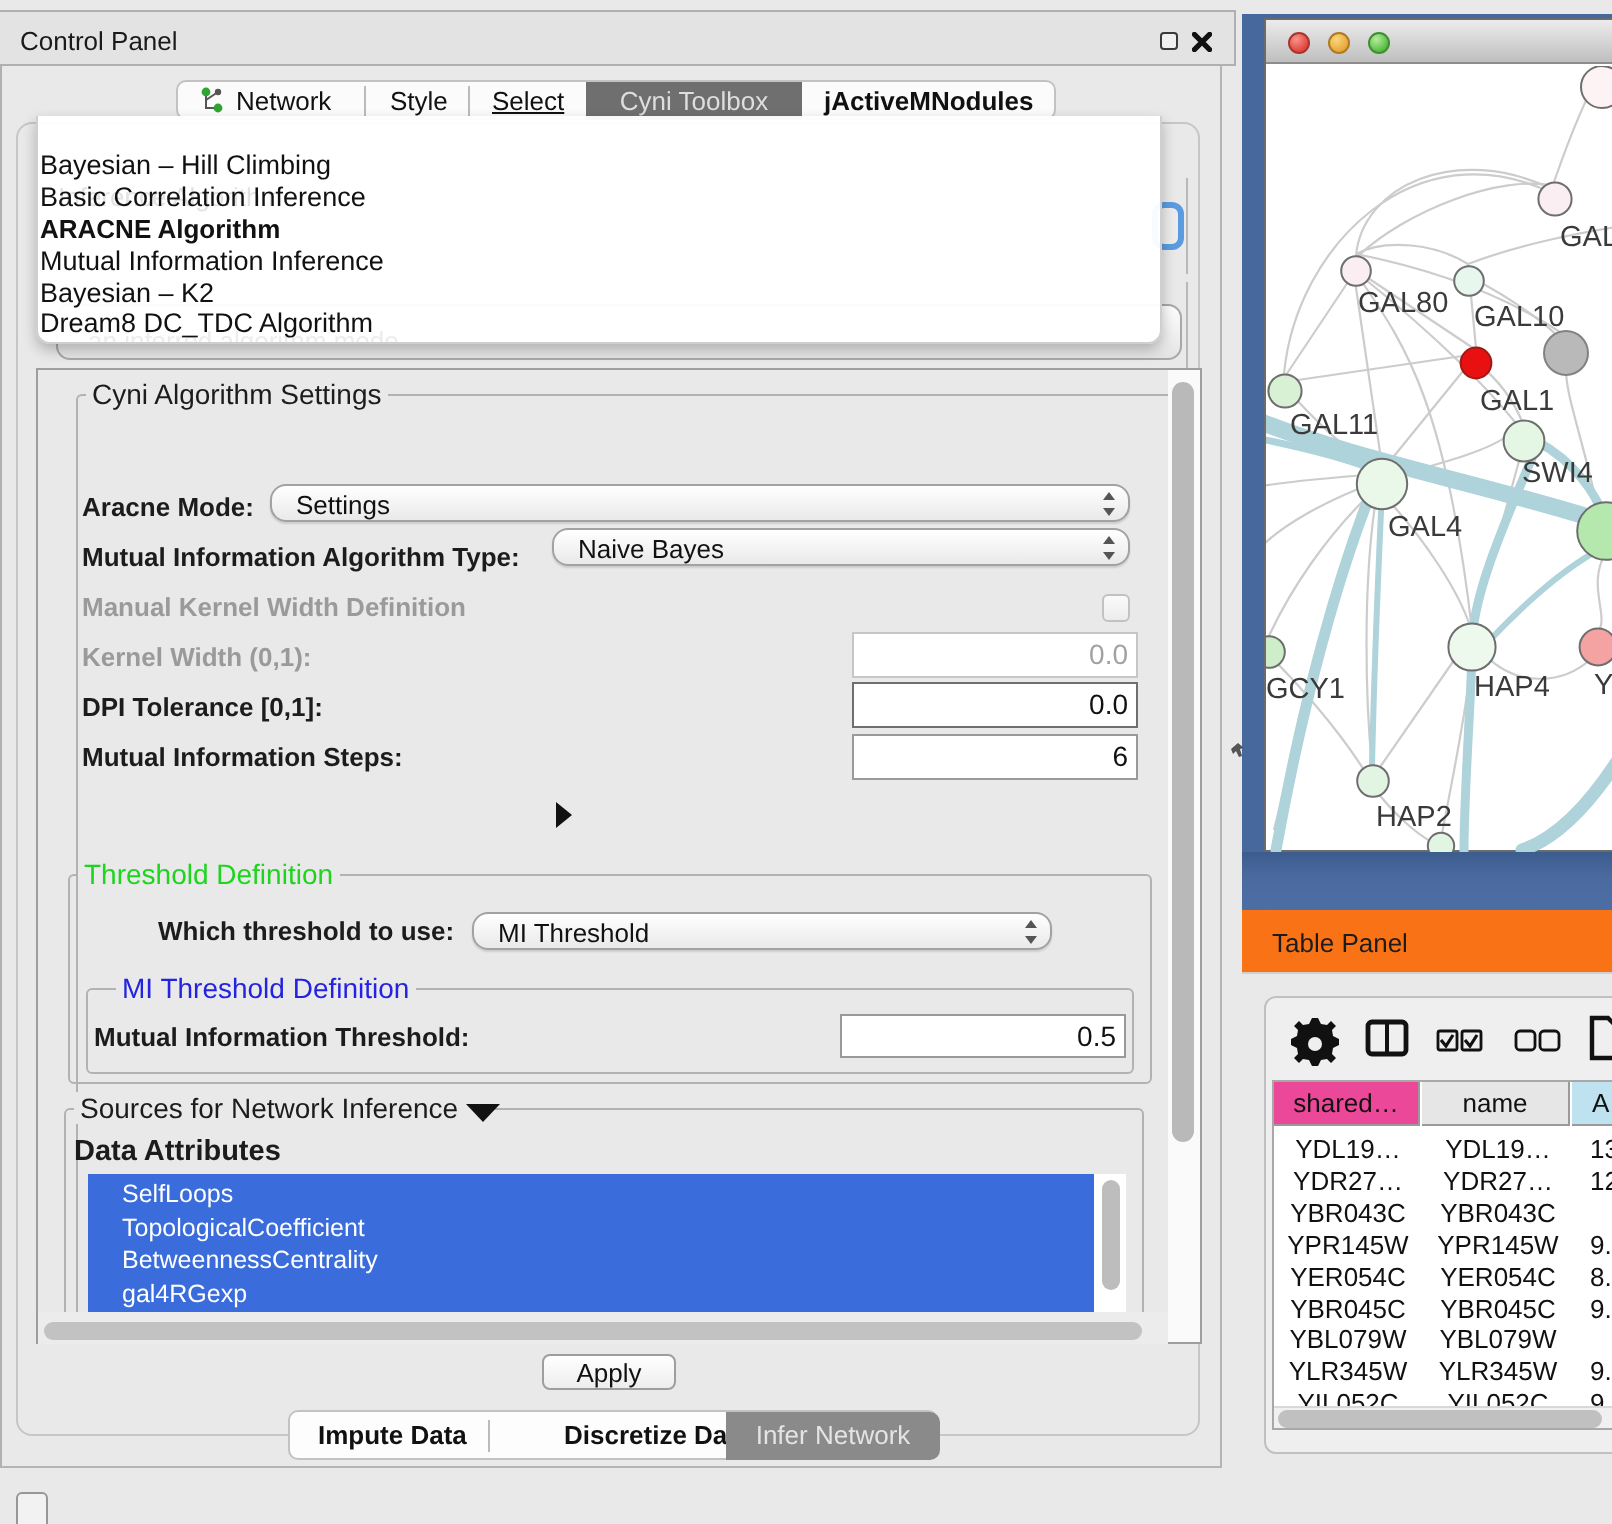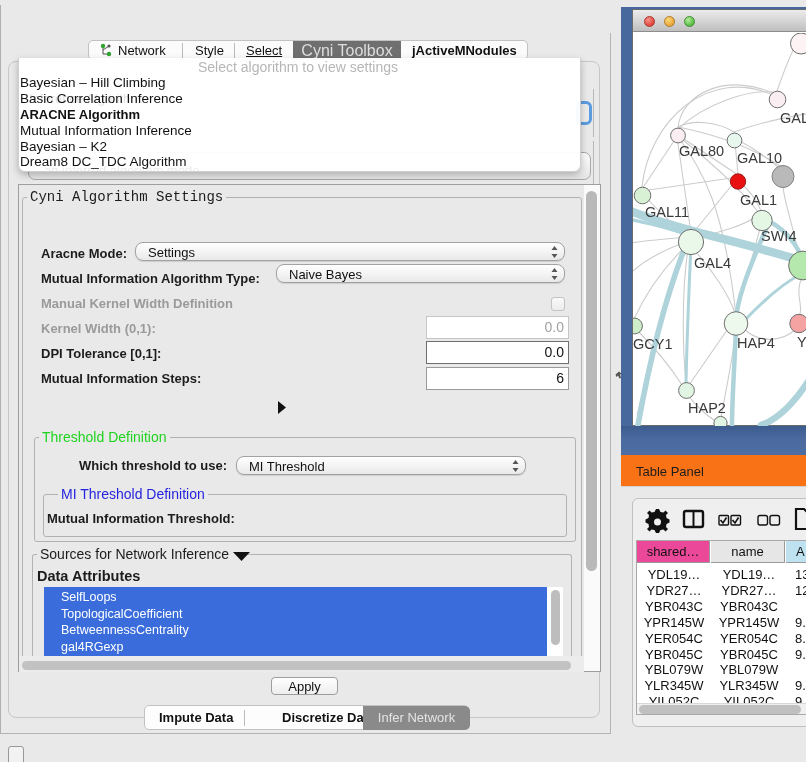--- a/index.html
+++ b/index.html
@@ -176,49 +176,56 @@
     <div class="abs" style="left:2px; top:164px; width:162px; height:9px; border-radius:5px; background:#c0c0c0;"></div>
   </div>
 </div>
 
 <div class="abs" style="left:0px; top:5px; width:618px; height:729px; background:#e9e9e9; border:1px solid transparent;">
 
   <div class="abs" style="left:-1px; top:-1px; width:1px; height:729px; background:#b0b0b0;"></div>
   <div class="abs" style="left:609px; top:27px; width:1px; height:701px; background:#b4b4b4;"></div>
   <div class="abs" style="left:-1px; top:727px; width:611px; height:1px; background:#b4b4b4;"></div>
 
+  <div class="abs" style="left:-1px; top:-1px; width:618px; height:28px; background:#e3e3e3; border:1px solid #b0b0b0; border-left:none;">
+    <div class="abs" style="left:10px; top:7px; font-size:13px; color:#1a1a1a;">Control Panel</div>
+    <div class="abs" style="left:580px; top:10px; width:9px; height:9px; border:1.5px solid #3a3a3a; border-radius:2px; background:#f0f0f0;"></div>
+    <svg class="abs" style="left:596px; top:10px;" width="10" height="10" viewBox="0 0 10 10">
+          <path d="M 1.2 1.2 L 8.8 8.8 M 8.8 1.2 L 1.2 8.8" stroke="#111" stroke-width="2.6" stroke-linecap="round"></path>
+        </svg>
+  </div>
 
   <div class="abs" style="left:87px; top:34px; width:440px; height:20px; background:#fbfbfb; border:1px solid #c2c2c2; border-radius:5px;">
     <svg class="abs" style="left:11px; top:2px;" width="14" height="15" viewBox="0 0 14 15">
       <path d="M 3 3 L 3 11 L 9 11 M 3 7 L 9 3" stroke="#555" stroke-width="1" fill="none"></path>
       <circle cx="3" cy="3" r="2.2" fill="#2ea52e"></circle>
       <circle cx="9" cy="11" r="2.2" fill="#2ea52e"></circle>
       <circle cx="9" cy="3" r="1.6" fill="#555"></circle>
     </svg>
     <div class="abs" style="left:29px; top:2px; font-size:13px; color:#111;">Network</div>
     <div class="abs" style="left:93px; top:2px; width:1px; height:15px; background:#bbb;"></div>
     <div class="abs" style="left:106px; top:2px; font-size:13px; color:#111;">Style</div>
     <div class="abs" style="left:145px; top:2px; width:1px; height:15px; background:#bbb;"></div>
     <div class="abs" style="left:157px; top:2px; font-size:13px; color:#111;text-decoration:underline;">Select</div>
     <div class="abs" style="left:204px; top:0px; width:108px; height:19px; background:#6f6f6f; text-align:center;">
-      <span style="font-size:16px; color:#dedede; line-height:19px;">Cyni Toolbox</span>
+      <span style="font-size:13px; color:#dedede; line-height:19px;">Cyni Toolbox</span>
     </div>
     <div class="abs" style="left:323px; top:2px; font-size:13px; font-weight:bold; color:#111;">jActiveMNodules</div>
   </div>
 
   <div class="abs" style="left:7px; top:55px; width:592px; height:657px; border:1px solid #c6c6c6; border-radius:8px;"></div>
 
   <div class="abs" style="left:17px; top:178px; width:583px; height:488px; border:1px solid #9e9e9e; background:#e9e9e9;"></div>
 
   <div class="abs" style="left:575px; top:95px; width:16px; height:24px; border:3px solid #5b9ce0; border-radius:6px; background:#ececec;"></div>
   <div class="abs" style="left:592px; top:83px; width:1px; height:48px; background:#b8b8b8;"></div>
   <div class="abs" style="left:27px; top:146px; width:563px; height:28px; border:1px solid #a8a8a8; border-radius:7px; background:linear-gradient(#fdfdfd,#e4e4e4);"></div>
   <div class="abs" style="left:592px; top:135px; width:1px; height:43px; background:#b8b8b8;"></div>
 
-  <div class="grp" style="left:21px; top:191px; width:560px; height:462px;font-family:Liberation Mono, monospace;">
+  <div class="grp" style="left:37px; top:191px; width:560px; height:462px;">
     <div class="glbl">Cyni Algorithm Settings</div>
   </div>
 
 
   <div class="blbl" style="left:40px; top:240px;">Aracne Mode:</div>
   <div class="combo" style="left:134px; top:236px; width:430px; height:19px;">
     <div class="ctext">Settings</div>
     <svg class="carr" viewBox="0 0 7 12">
           <path d="M 3.5 0 L 6.5 4 H 0.5 Z M 3.5 12 L 0.5 8 H 6.5 Z" fill="#555"></path>
         </svg>
@@ -257,20 +264,21 @@
     <div class="ctext">MI Threshold</div>
     <svg class="carr" viewBox="0 0 7 12">
           <path d="M 3.5 0 L 6.5 4 H 0.5 Z M 3.5 12 L 0.5 8 H 6.5 Z" fill="#555"></path>
         </svg>
   </div>
 
   <div class="grp" style="left:42px; top:488px; width:524px; height:43px;">
     <div class="glbl" style="color:#2424e0; left:14px;">MI Threshold Definition</div>
   </div>
   <div class="blbl" style="left:46px; top:505px;">Mutual Information Threshold:</div>
+  <div class="tfield" style="left:419px; top:501px; width:143px; height:22px; border-color:#9a9a9a; line-height:20px;">0.5</div>
 
   <div class="grp" style="left:31px; top:548px; width:540px; height:112px; border-bottom:none; border-radius:3px 3px 0 0;">
     <div class="glbl">Sources for Network Inference &nbsp;</div>
   </div>
   <svg class="abs" style="left:232px; top:546px;" width="17" height="9" viewBox="0 0 17 9">
         <path d="M 0 0 H 17 L 8.5 9 Z" fill="#111"></path>
       </svg>
   <div class="blbl" style="left:36px; top:562px; font-size:14.5px;">Data Attributes</div>
   <div class="abs" style="left:43px; top:581px; width:519px; height:69px; background:#ffffff; overflow:hidden;">
     <div class="abs" style="left:0; top:0; width:503px; height:69px; background:#3a6ddb; color:#fff; font-size:12.5px; padding:2px 0 0 17px; line-height:16.5px;">SelfLoops<br>TopologicalCoefficient<br>BetweennessCentrality<br>gal4RGexp</div>
@@ -290,21 +298,20 @@
     <div class="abs" style="left:99px; top:4px; width:1px; height:16px; background:#bbb;"></div>
     <div class="abs" style="left:112px; top:4px; font-size:13px; font-weight:bold; color:#111;padding-left:25px;">Discretize Data</div>
     <div class="abs" style="left:218px; top:0px; width:107px; height:24px; background:#8a8a8a; border-radius:0 5px 5px 0; text-align:center;">
       <span style="font-size:13px; color:#e4e4e4; line-height:24px;">Infer Network</span>
     </div>
   </div>
 
   <div class="abs" style="left:17px; top:52px; width:563px; height:114px; background:rgba(255,255,255,0.96); border:1px solid #cfcfcf; border-top:none; border-radius:0 0 7px 7px; box-shadow:0 3px 7px rgba(0,0,0,0.25); overflow:hidden;">
     <div class="abs" style="left:10px; top:33px; color:#e2e2e2; font-size:13px;">Inference Algorithm</div>
     <div class="abs" style="left:25px; top:105px; color:#ececec; font-size:13px;">an inferred algorithm mode</div>
-    <div class="abs" style="left:179px; top:1px; color:#b6b6b6; font-size:14px;">Select algorithm to view settings</div>
     <div class="abs" style="left:1px; top:17px; color:#111; font-size:13.5px;">Bayesian – Hill Climbing</div>
     <div class="abs" style="left:1px; top:33px; color:#111; font-size:13.5px;">Basic Correlation Inference</div>
     <div class="abs" style="left:1px; top:49px; color:#111; font-size:13px; font-weight:bold;">ARACNE Algorithm</div>
     <div class="abs" style="left:1px; top:65px; color:#111; font-size:13.5px;">Mutual Information Inference</div>
     <div class="abs" style="left:1px; top:81px; color:#111; font-size:13.5px;">Bayesian – K2</div>
     <div class="abs" style="left:1px; top:96px; color:#111; font-size:13.5px;text-align:center;">Dream8 DC_TDC Algorithm</div>
   </div>
 </div>
 
 <svg class="abs" style="left:615px; top:371px;" width="8" height="10" viewBox="0 0 8 10">

